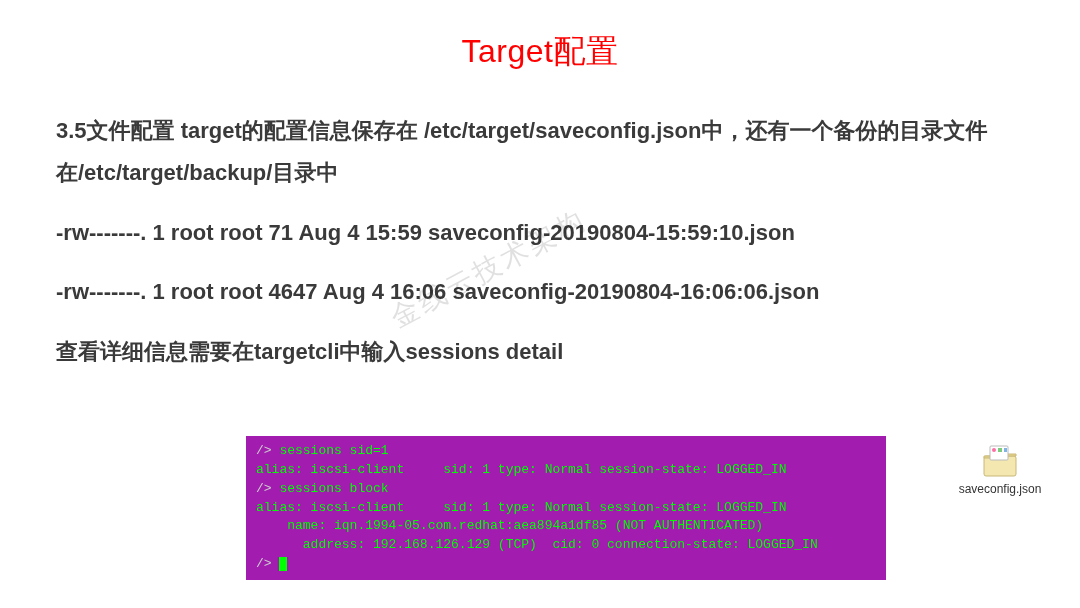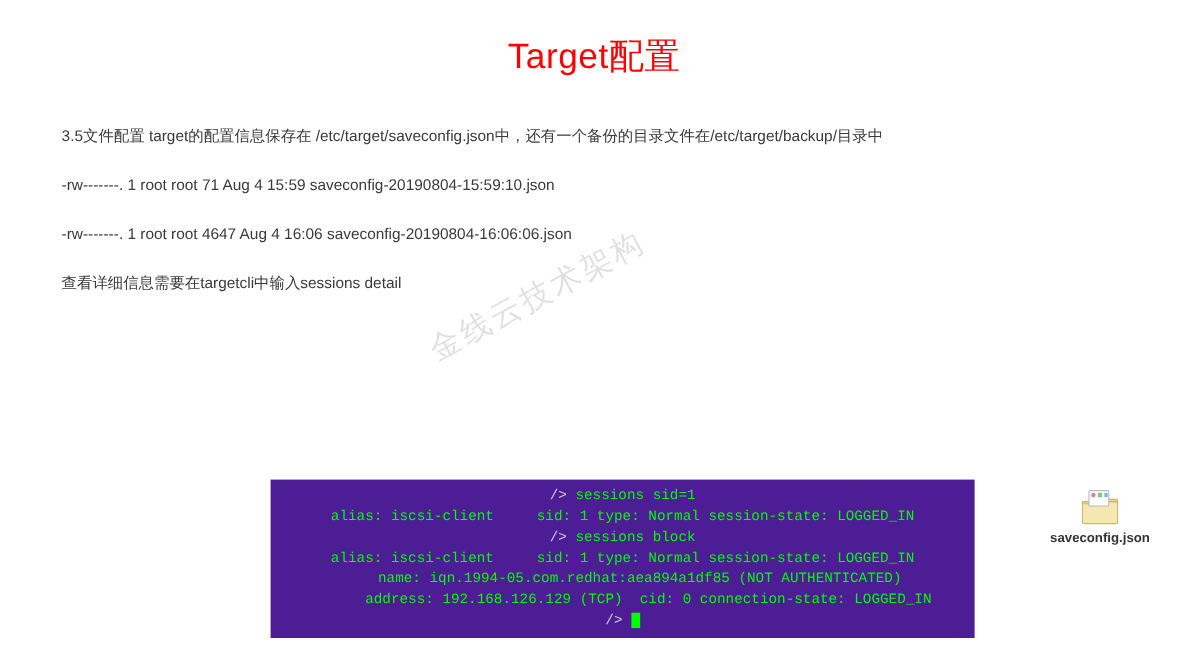--- a/index.html
+++ b/index.html
@@ -21,37 +21,36 @@
   .title {
     color: #ff0000;
     font-size: 32px;
     font-weight: 400;
     margin: 0 0 36px 0;
     letter-spacing: 0.5px;
     text-align: center;
   }
   .body-text {
     color: #3a3a3a;
-    font-size: 14px;
+    font-size: 22px;
     line-height: 1.9;
     margin: 0 0 18px 0;
-    font-weight: 400;
+    font-weight: 700;
   }
   .terminal {
     position: absolute;
     left: 246px;
     top: 436px;
     width: 640px;
-    background: #4c1d95;
+    background: #a21caf;
     padding: 6px 10px 6px 10px;
     box-sizing: border-box;
     font-family: "Courier New", monospace;
     font-size: 13px;
     line-height: 1.45;
-    text-align: center;
   }
   .term-line { white-space: pre; color: #00ff00; }
   .term-prompt { color: #cccccc; }
   .term-caret { display: inline-block; width: 8px; height: 14px; background: #00ff00; vertical-align: text-bottom; }
   .file-icon-wrap {
     position: absolute;
     right: 34px;
     top: 442px;
     width: 92px;
     text-align: center;
@@ -59,21 +58,20 @@
   .file-icon {
     width: 40px;
     height: 36px;
     margin: 0 auto 4px auto;
     position: relative;
   }
   .file-icon svg { display: block; }
   .file-label {
     font-size: 12px;
     color: #333;
-    font-weight: bold;
   }
   .watermark {
     position: absolute;
     left: 380px;
     top: 250px;
     font-size: 28px;
     color: rgba(0,0,0,0.12);
     transform: rotate(-28deg);
     letter-spacing: 3px;
     pointer-events: none;

